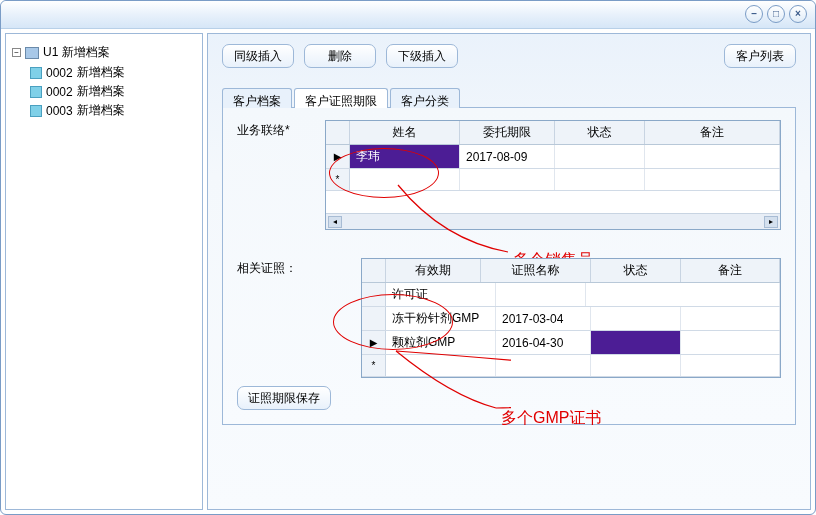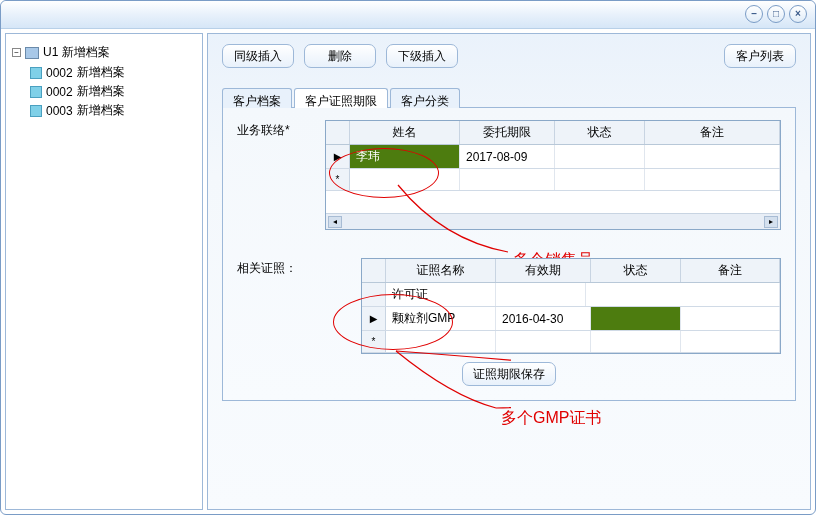--- a/index.html
+++ b/index.html
@@ -204,21 +204,21 @@
   font-size: 10px;
 }
 .grid-row .cell {
   border-right: 1px solid #e0e6ee;
   padding: 3px 6px;
   display: flex;
   align-items: center;
   overflow: hidden;
 }
 .cell.selected {
-  background: #4d7c0f;
+  background: #4c1d95;
   color: #fff;
 }
 .grid-scroll {
   height: 16px;
   background: #e8eef6;
   border-top: 1px solid #c8d4e2;
   display: flex;
   align-items: center;
   justify-content: space-between;
   padding: 0 2px;
@@ -246,21 +246,21 @@
   pointer-events: none;
 }
 .ellipse {
   position: absolute;
   border: 1.5px solid #e00000;
   border-radius: 50%;
   pointer-events: none;
 }
 .save-row {
   display: flex;
-  justify-content: center;
+  justify-content: flex-start;
   margin-top: 8px;
 }
 svg.arrow {
   position: absolute;
   pointer-events: none;
 }
 </style>
 </head>
 <body>
 
@@ -353,28 +353,35 @@
         <div class="annotation" style="left:290px; top:142px;">多个销售员</div>
         <svg class="arrow" style="left:170px; top:72px; width:130px; height:80px;">
           <path d="M5,5 Q50,60 115,72" stroke="#e00000" stroke-width="1.2" fill="none"></path>
         </svg>
 
         <div class="section-row" style="margin-top:28px;gap:36px;">
           <div class="section-label">相关证照：</div>
           <div class="grid" style="width:420px;">
             <div class="grid-header">
               <div class="rowhead" style="width:24px;border-right:1px solid #c8d4e2;background:#eef3f9;"></div>
+              <div class="cell w-date">有效期</div>
               <div class="cell w-cert">证照名称</div>
-              <div class="cell w-date">有效期</div>
               <div class="cell w-status">状态</div>
               <div class="cell w-remark">备注</div>
             </div>
             <div class="grid-row">
               <div class="rowhead"></div>
               <div class="cell w-cert">许可证</div>
+              <div class="cell w-status"></div>
+              <div class="cell w-remark"></div>
+            </div>
+            <div class="grid-row">
+              <div class="rowhead"></div>
+              <div class="cell w-cert">冻干粉针剂GMP</div>
+              <div class="cell w-date">2017-03-04</div>
               <div class="cell w-status"></div>
               <div class="cell w-remark"></div>
             </div>
             <div class="grid-row">
               <div class="rowhead">▶</div>
               <div class="cell w-cert">颗粒剂GMP</div>
               <div class="cell w-date">2016-04-30</div>
               <div class="cell w-status selected"></div>
               <div class="cell w-remark"></div>
             </div>

